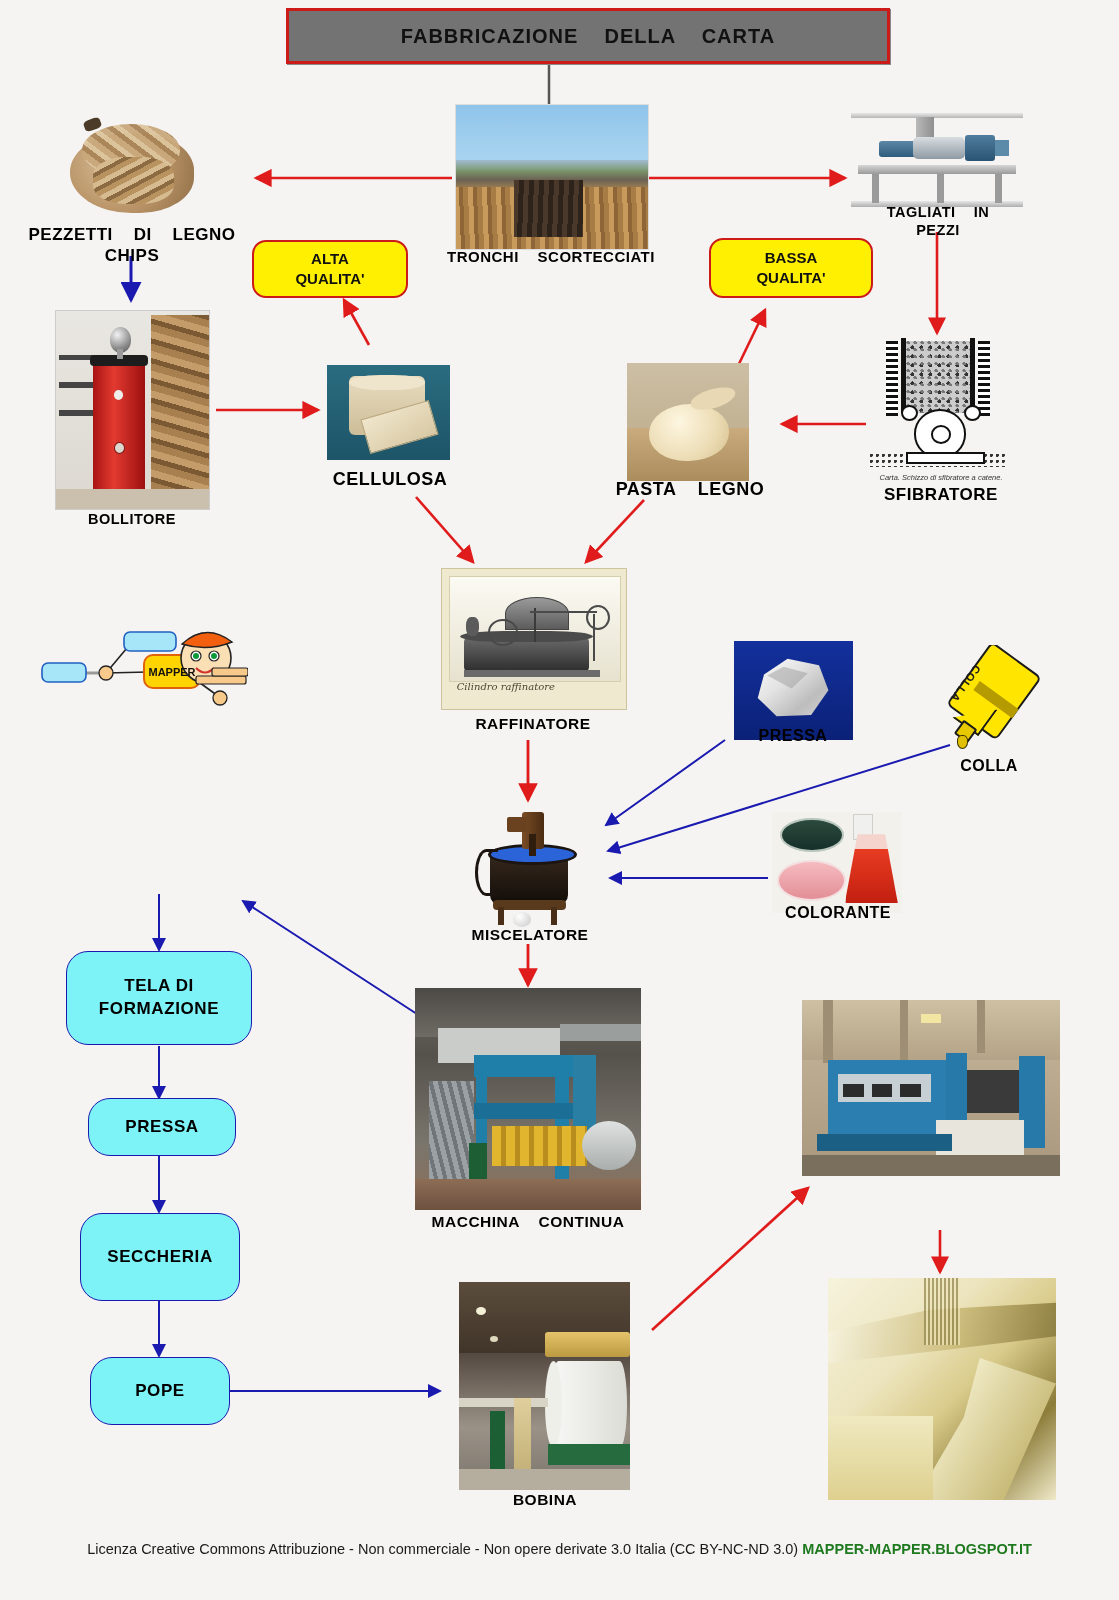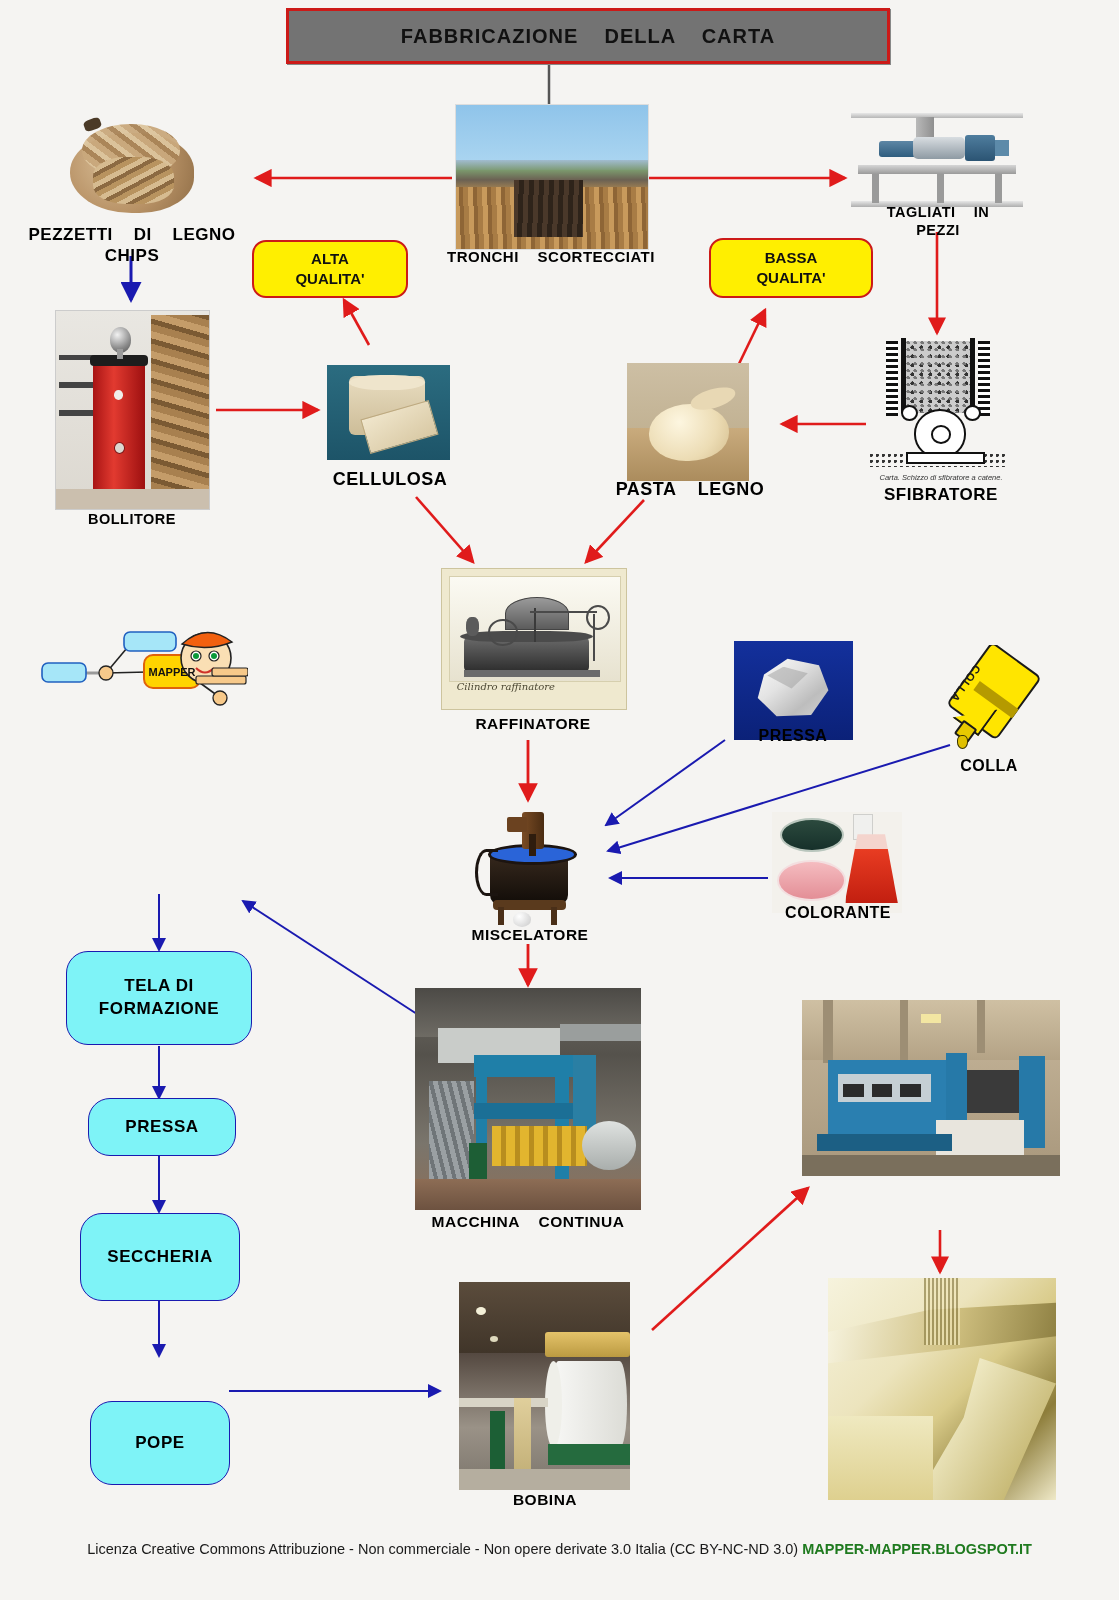--- a/index.html
+++ b/index.html
@@ -356,21 +356,21 @@
     <div class="abs" style="left:32%;top:56%;width:10%;height:40%;background:linear-gradient(#e0cf9c,#c0ad74);"></div>
     <div class="abs" style="left:52%;top:78%;width:48%;height:10%;background:#256b3e;"></div>
     <div class="abs" style="left:0;top:90%;width:100%;height:10%;background:#b5ae9f;"></div>
   </div>
   <div class="lbl" style="left:462px;top:1490px;width:166px;font-size:15.5px;">BOBINA</div>
 
   <div class="abs cbox" style="left:66px;top:951px;width:186px;height:94px;">TELA   DI
 FORMAZIONE</div>
   <div class="abs cbox" style="left:88px;top:1098px;width:148px;height:58px;">PRESSA</div>
   <div class="abs cbox" style="left:80px;top:1213px;width:160px;height:88px;">SECCHERIA</div>
-  <div class="abs cbox" style="left:90px;top:1401px;width:140px;height:84px;">POPE</div>
+  <div class="abs cbox" style="left:90px;top:1357px;width:140px;height:68px;">POPE</div>
 
   <div class="abs" id="mapper-logo">
     <svg viewBox="0 0 212 96" width="212" height="96">
       <line x1="40" y1="53" x2="70" y2="53" stroke="#9a9a9a" stroke-width="3"></line>
       <line x1="70" y1="53" x2="96" y2="22" stroke="#222" stroke-width="1.6"></line>
       <line x1="70" y1="53" x2="112" y2="52" stroke="#222" stroke-width="1.6"></line>
       <line x1="160" y1="44" x2="178" y2="40" stroke="#222" stroke-width="1.6"></line>
       <line x1="160" y1="60" x2="182" y2="76" stroke="#222" stroke-width="1.6"></line>
       <rect x="6" y="43" width="44" height="19" rx="6" fill="#a6e6f8" stroke="#2060c0" stroke-width="1.6"></rect>
       <rect x="88" y="12" width="52" height="19" rx="6" fill="#a6e6f8" stroke="#2060c0" stroke-width="1.6"></rect>

